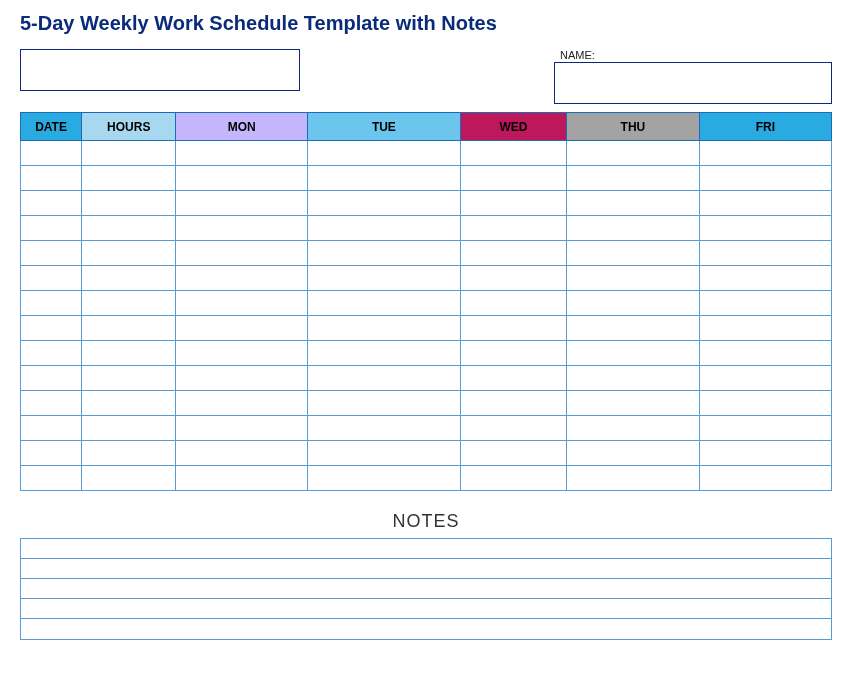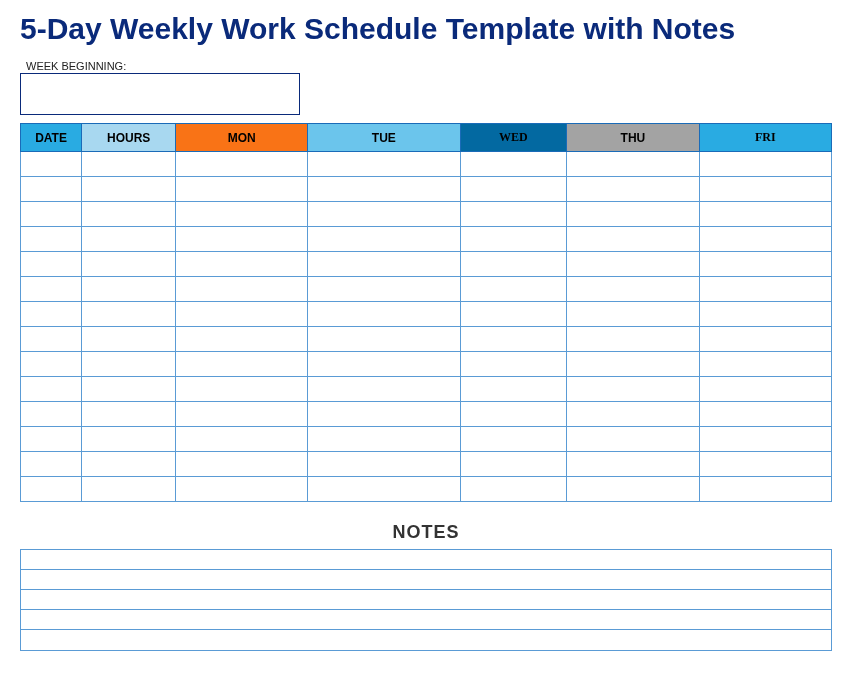--- a/index.html
+++ b/index.html
@@ -9,21 +9,21 @@
     }
     body {
       font-family: Arial, Helvetica, sans-serif;
       background: #ffffff;
       width: 852px;
       height: 694px;
       padding: 12px 20px;
     }
     .title {
       color: #0a2a7a;
-      font-size: 30px;
+      font-size: 20px;
       font-weight: bold;
       margin-bottom: 14px;
     }
     .top-fields {
       display: flex;
       justify-content: space-between;
       margin-bottom: 8px;
     }
     .field-group {
       display: flex;
@@ -61,76 +61,76 @@
     }
     .th-date {
       background: #29abe2;
       width: 62px;
     }
     .th-hours {
       background: #a8d8f0;
       width: 96px;
     }
     .th-mon {
-      background: #f97316;
+      background: #c4b5fd;
       width: 135px;
     }
     .th-tue {
       background: #6bc5ec;
       width: 157px;
     }
     .th-wed {
-      background: #0369a1;
+      background: #be185d;
       width: 109px;
-      font-family: Liberation Serif, serif;
     }
     .th-thu {
       background: #a3a3a3;
       width: 136px;
     }
     .th-fri {
       background: #29abe2;
       width: 136px;
-      font-family: Liberation Serif, serif;
     }
     .schedule-table td {
       border: 1px solid #5a9bd5;
       height: 25px;
       background: #fff;
     }
     .notes-heading {
       text-align: center;
       font-size: 18px;
       color: #333;
       margin-top: 20px;
       margin-bottom: 6px;
       letter-spacing: 1px;
-      font-weight: bold;
     }
     .notes-box {
       border: 1px solid #5a9bd5;
       width: 100%;
     }
     .notes-line {
       border-bottom: 1px solid #5a9bd5;
       height: 20px;
     }
     .notes-line:last-child {
       border-bottom: none;
     }
   </style>
 </head>
 <body>
 
 <div class="title">5-Day Weekly Work Schedule Template with Notes</div>
 
 <div class="top-fields">
   <div class="field-group">
-    <div class="field-label">WEEK BEGINNING:</div>
     <div class="field-box week"></div>
+  </div>
+  <div class="field-group">
+    <div class="field-label">NAME:</div>
+    <div class="field-box name"></div>
   </div>
 </div>
 
 <table class="schedule-table">
   <thead>
     <tr>
       <th class="th-date">DATE</th>
       <th class="th-hours">HOURS</th>
       <th class="th-mon">MON</th>
       <th class="th-tue">TUE</th>

